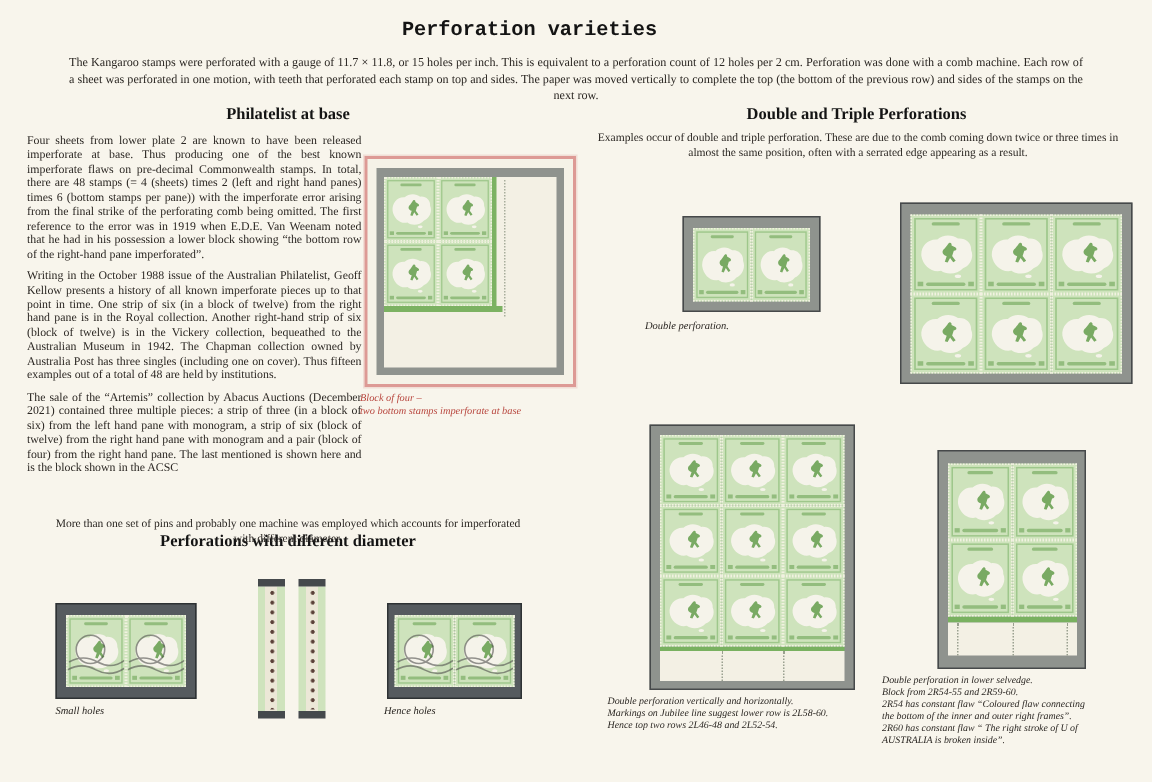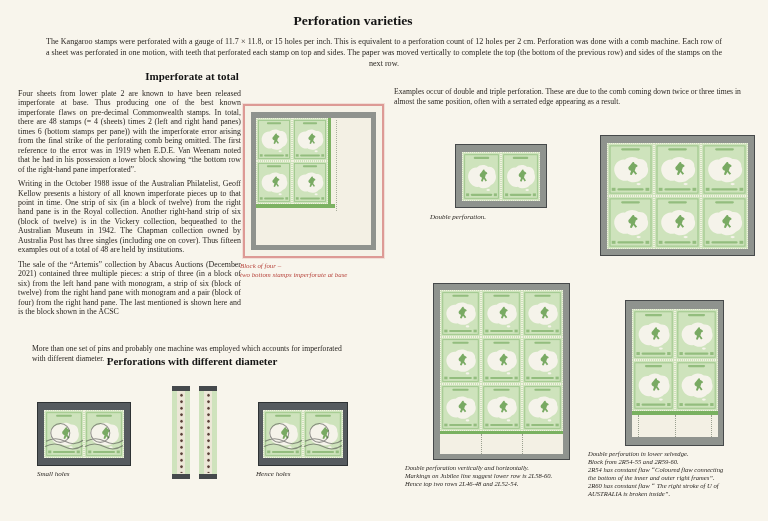--- a/index.html
+++ b/index.html
@@ -1,26 +1,26 @@
 <!DOCTYPE html>
 <html><head>
 <meta charset="utf-8">
 <style>
   html,body{margin:0;padding:0;background:#dcdcdc;}
   .page{position:relative;width:768px;height:521px;background:#f8f5ec;overflow:hidden;
         font-family:"Liberation Serif",serif;color:#2b2723;}
   .abs{position:absolute;}
   .page-title{top:13px;left:0;width:706px;text-align:center;
-        font-family:Liberation Serif, serif;font-weight:bold;font-size:13.5px;color:#141414;}
+        font-family:Liberation Mono, monospace;font-weight:bold;font-size:13.5px;color:#141414;}
   .intro{top:37px;left:46px;width:676px;font-size:8.1px;line-height:10.8px;
         text-align:justify;text-align-last:center;}
   .h2{font-weight:bold;font-size:11px;text-align:center;color:#141414;}
   .body-col{font-size:7.9px;line-height:9.45px;text-align:justify;}
   .body-col p{margin:0 0 5px 0;}
-  .center-text{font-size:7.7px;line-height:9.8px;}
+  .center-text{text-align:center;font-size:7.7px;line-height:9.8px;}
   .caption{font-style:italic;font-size:7px;line-height:8.8px;
         white-space:pre-line;color:#2b2723;}
   .caption.red{color:#b8473f;font-size:6.9px;}
   .caption.small-cap{font-size:6.6px;line-height:8.1px;}
 
   .mount{background:#8f938e;border:1px solid #46494a;box-sizing:border-box;
         display:flex;align-items:center;justify-content:center;flex-direction:column;}
   .mount.dark{background:#565b5f;border-color:#2e3234;}
 
   .red-frame{border:2px solid #dd9a95;background:#f5f2e7;box-sizing:border-box;
@@ -51,21 +51,21 @@
         background-size:3px 6.5px;background-repeat:repeat-y;background-position:center top;}
 </style>
 </head>
 <body>
 
 <div class="page">
 
   <div class="abs page-title">Perforation varieties</div>
   <div class="abs intro">The Kangaroo stamps were perforated with a gauge of 11.7 × 11.8, or 15 holes per inch. This is equivalent to a perforation count of 12 holes per 2 cm. Perforation was done with a comb machine. Each row of a sheet was perforated in one motion, with teeth that perforated each stamp on top and sides. The paper was moved vertically to complete the top (the bottom of the previous row) and sides of the stamps on the next row.</div>
 
-  <div class="abs h2" style="top:70px;left:0;width:384px;">Imperforate at total</div>
+  <div class="abs h2" style="top:70px;left:0;width:384px;">Philatelist at base</div>
 
   <div class="abs body-col" style="top:89px;left:18px;width:223px;">
     <p>Four sheets from lower plate 2 are known to have been released imperforate at base. Thus producing one of the best known imperforate flaws on pre-decimal Commonwealth stamps. In total, there are 48 stamps (= 4 (sheets) times 2 (left and right hand panes) times 6 (bottom stamps per pane)) with the imperforate error arising from the final strike of the perforating comb being omitted. The first reference to the error was in 1919 when E.D.E. Van Weenam noted that he had in his possession a lower block showing “the bottom row of the right-hand pane imperforated”.</p>
     <p>Writing in the October 1988 issue of the Australian Philatelist, Geoff Kellow presents a history of all known imperforate pieces up to that point in time. One strip of six (in a block of twelve) from the right hand pane is in the Royal collection. Another right-hand strip of six (block of twelve) is in the Vickery collection, bequeathed to the Australian Museum in 1942. The Chapman collection owned by Australia Post has three singles (including one on cover). Thus fifteen examples out of a total of 48 are held by institutions.</p>
     <p>The sale of the “Artemis” collection by Abacus Auctions (December 2021) contained three multiple pieces: a strip of three (in a block of six) from the left hand pane with monogram, a strip of six (block of twelve) from the right hand pane with monogram and a pair (block of four) from the right hand pane. The last mentioned is shown here and is the block shown in the ACSC</p>
   </div>
 
   <div class="abs red-frame" style="left:243px;top:104px;width:141px;height:154px;">
     <div class="mount">
       <div class="imperf-inner">
@@ -215,20 +215,21 @@
               <circle cx="14.5" cy="21" r="9"></circle>
               <path d="M1 29 Q10 24 19 29 T36 28"></path>
               <path d="M0 34 Q9 29 18 34 T36 33"></path>
             </g>
           </svg>
         </div>
       </div>
   </div>
   <div class="abs caption" style="left:256px;top:470px;width:94px;">Hence holes</div>
 
+  <div class="abs h2" style="top:70px;left:386px;width:370px;">Double and Triple Perforations</div>
   <div class="abs center-text" style="top:87px;left:394px;width:356px;">Examples occur of double and triple perforation. These are due to the comb coming down twice or three times in almost the same position, often with a serrated edge appearing as a result.</div>
 
   <div class="abs mount" style="left:455px;top:144px;width:92px;height:64px;">
     <div class="stampgrid" style="grid-template-columns: repeat(2, 39px); grid-auto-rows: 49px;">
         <div class="stamp">
           <svg viewBox="0 0 36 44" preserveAspectRatio="none">
             <rect width="36" height="44" fill="#cee3bc"></rect>
             <rect x="1.6" y="1.6" width="32.8" height="40.8" fill="none" stroke="#9ec78b" stroke-width="0.9"></rect>
             <rect x="10.5" y="3.6" width="15" height="1.9" rx="0.9" fill="#93bd7e"></rect>
             <path d="M5 23 C4.5 17.5 8.5 13 13.5 13.5 C16.5 10.5 21.5 10.5 24.5 13 C28.5 12.5 31.8 15.5 31.5 19.5 C33.2 23.5 31.2 28.5 27.2 30 C24.5 33.5 18.5 34 15.5 31.5 C10.5 32.8 5.8 28.5 5 23 Z" fill="#f5f3ea"></path>

